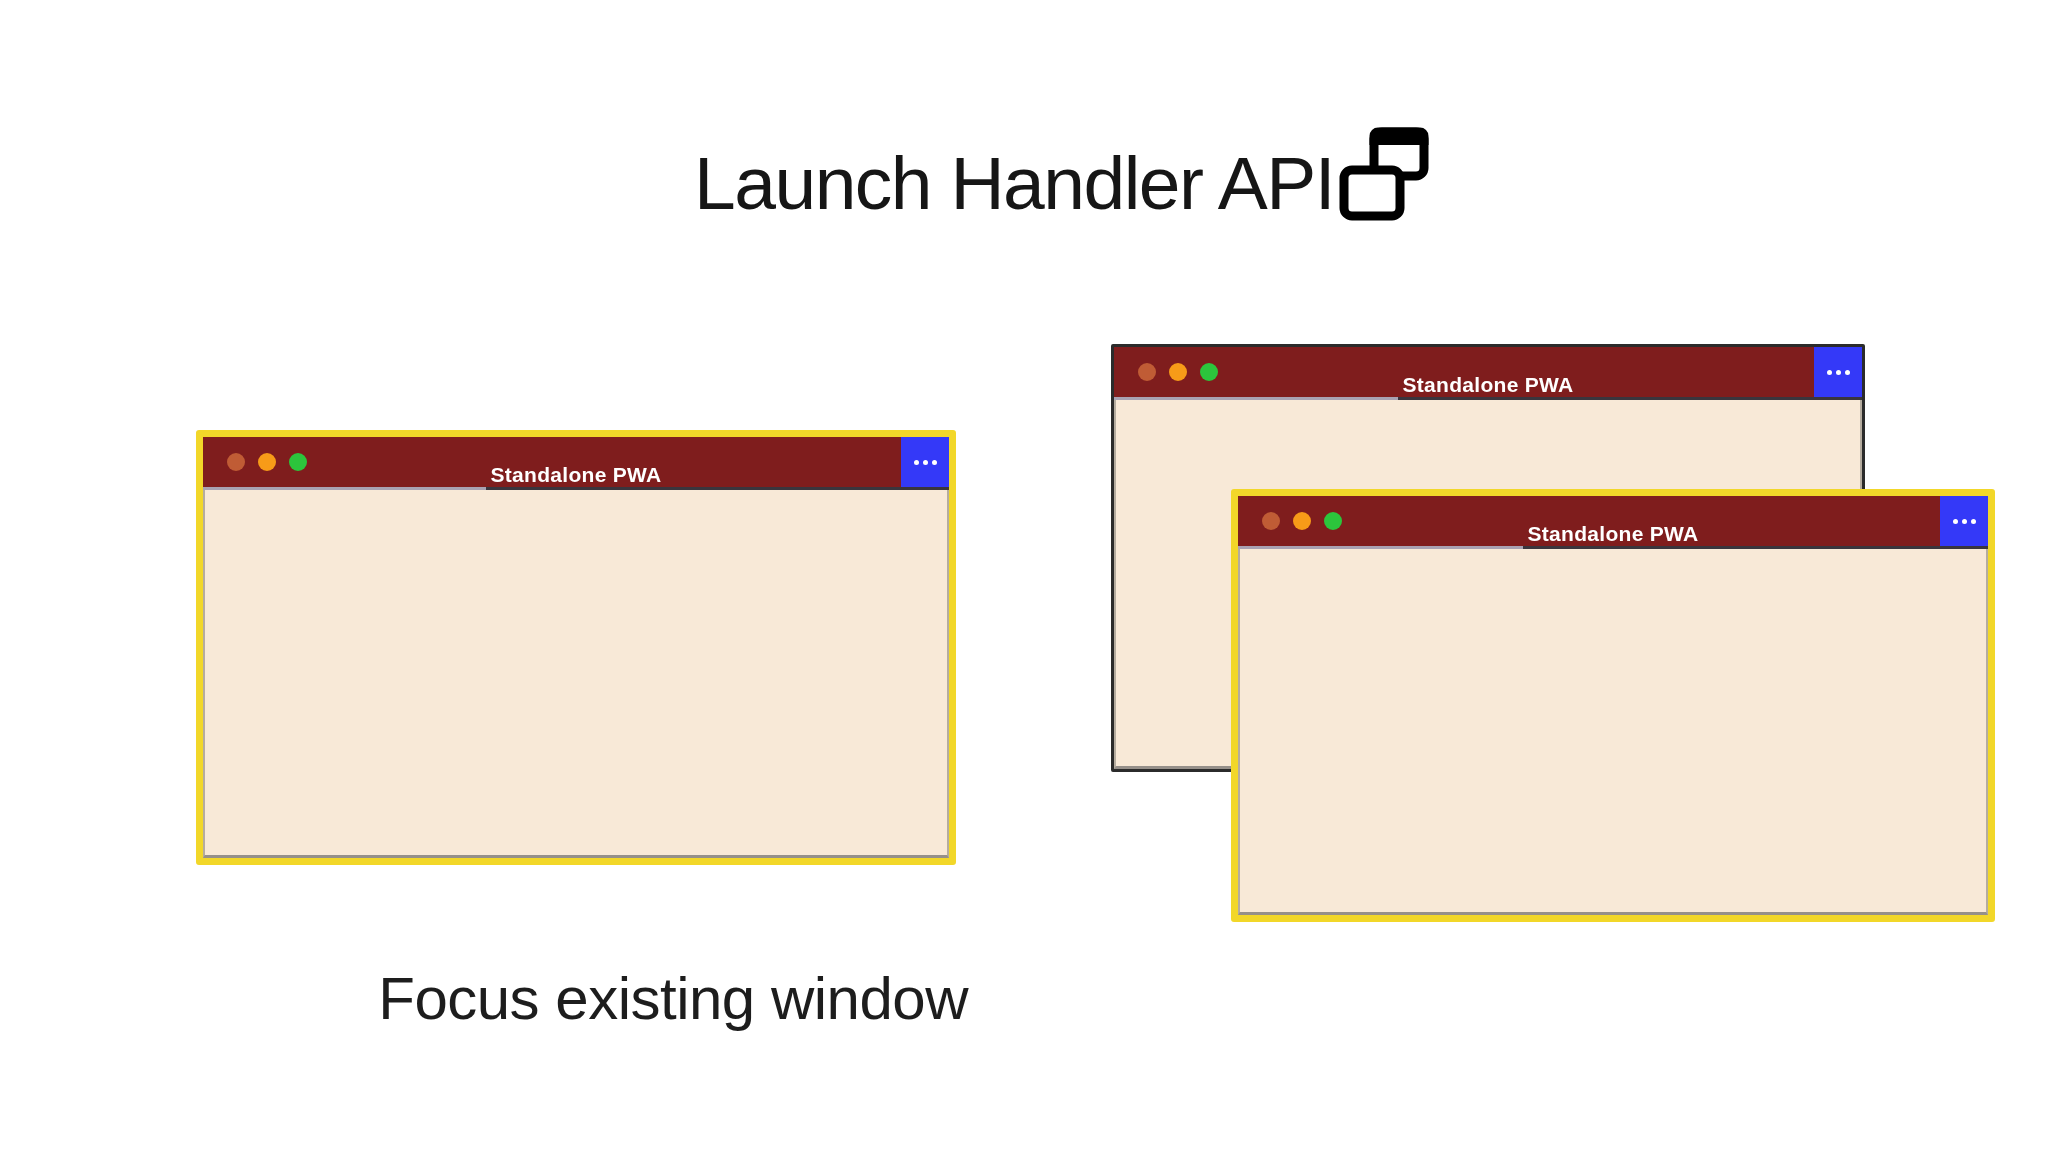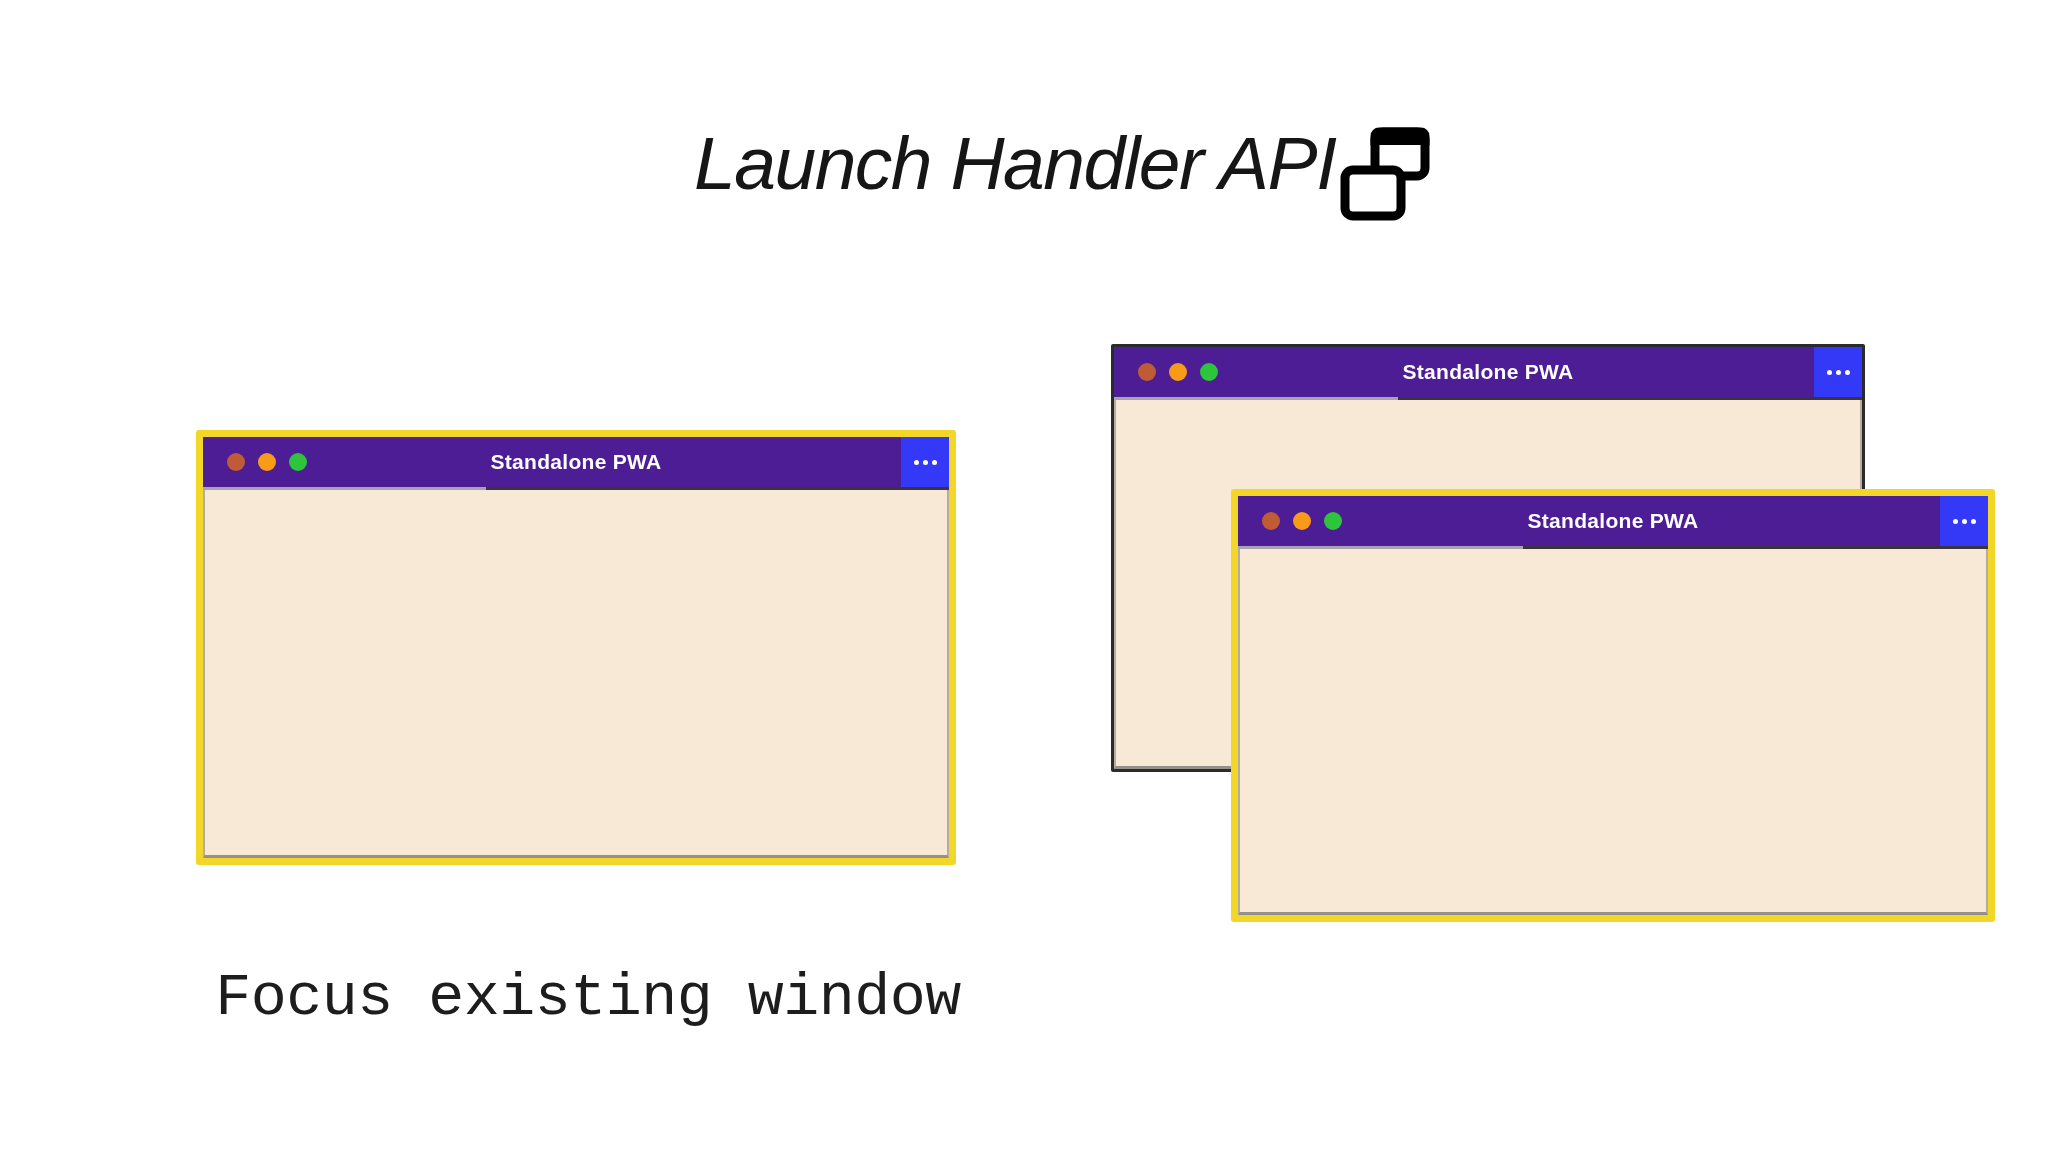--- a/index.html
+++ b/index.html
@@ -4,39 +4,39 @@
 <style>
   html,body { margin:0; padding:0; background:#ffffff; }
   .stage {
     position:relative; width:2048px; height:1152px; overflow:hidden;
     background:#ffffff; font-family:"Liberation Sans", sans-serif;
   }
 
   
   .header {
     position:absolute; left:694px; top:122px;
-    display:flex; align-items:flex-start; font-style:italic;
+    display:flex; align-items:flex-end; 
   }
   .page-title {
     margin:0; font-size:75px; font-weight:400; color:#161616;
     letter-spacing:-1.5px; line-height:1.1; white-space:nowrap;
   }
   .header-icon { display:block; }
 
   
   .window {
     position:absolute; box-sizing:border-box;
     display:flex; flex-direction:column;
   }
   .border-yellow { border:7px solid #f2d729; border-radius:3px; }
   .border-dark   { border:3px solid #2b2b2b; border-radius:2px; }
 
   .titlebar {
-    flex:0 0 50px; height:50px; background:#4c1d95;
-    position:relative; display:flex; align-items:center; justify-content:center;
+    flex:0 0 50px; height:50px; background:#7f1d1d;
+    position:relative; display:flex; align-items:flex-end; justify-content:center;
   }
   .traffic-lights {
     position:absolute; left:24px; top:50%; transform:translateY(-50%);
     display:flex; gap:13px;
   }
   .dot { width:18px; height:18px; border-radius:50%; }
   .dot-red    { background:#c05c35; }
   .dot-orange { background:#f79b18; }
   .dot-green  { background:#2cc53c; }
 
@@ -60,21 +60,21 @@
     border-bottom:3px solid #96908a;
   }
 
   .win-left  { left:196px;  top:430px; width:760px; height:435px; z-index:2; }
   .win-back  { left:1111px; top:344px; width:754px; height:428px; z-index:1; }
   .win-front { left:1231px; top:489px; width:764px; height:433px; z-index:3; }
 
   
   .caption {
     position:absolute; top:964px; font-size:60px; font-weight:400;
-    color:#1d1d1d; letter-spacing:-0.5px; text-align:center; white-space:nowrap;font-family:Liberation Mono, monospace;
+    color:#1d1d1d; letter-spacing:-0.5px; text-align:right; white-space:nowrap;
   }
   .cap-left  { left:208px;  width:760px; }
   .cap-right { left:1233px; width:800px; }
 </style>
 </head>
 <body>
 
 <div class="stage">
 
   <div class="header">

